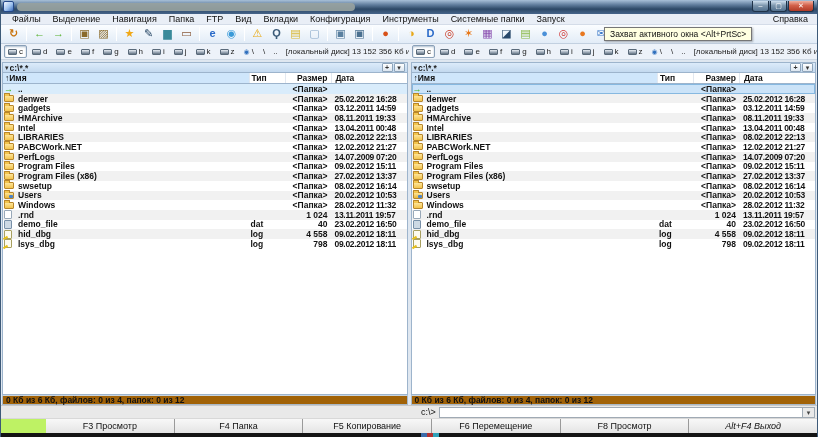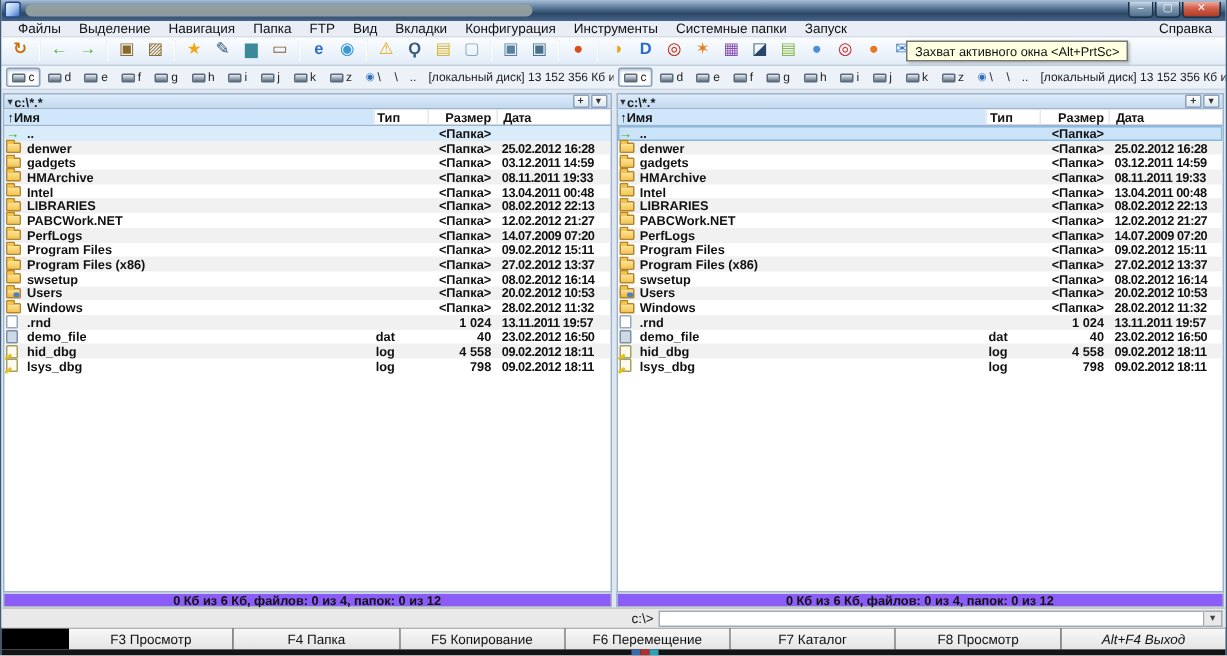--- a/index.html
+++ b/index.html
@@ -61,31 +61,31 @@
   .fi-folder { display:inline-block; width:10px; height:7px; background:linear-gradient(#fde49a,#f3c54d); border:1px solid #b8862a; border-radius:1px; position:relative; }
   .fi-folder::before { content:""; position:absolute; top:-3px; left:-1px; width:4px; height:2px; background:#f3c54d; border:1px solid #b8862a; border-bottom:none; border-radius:1px 1px 0 0; }
   .fi-users { background:linear-gradient(#fde49a,#e8b83a); }
   .fi-users::after { content:""; position:absolute; right:0; bottom:0; width:4px; height:3px; background:#4a82c8; border-radius:1px; }
   .fi-file { display:inline-block; width:8px; height:9px; background:#fff; border:1px solid #98a8b8; border-radius:1px; }
   .fi-dat { background:#cdd9e4; border-color:#7890a8; }
   .fi-log { background:#fdfbee; border-color:#a8a060; position:relative; }
   .fi-log::after { content:""; position:absolute; left:-2px; bottom:-1px; width:5px; height:2px; background:#e8c018; transform:rotate(-35deg); }
   .row .c-name { padding-left:2px; }
   .row .c-type,.row .c-size,.row .c-date { border-left:none; }
-  .status { height:10px; background:#8b5cf6; border:1px solid #a8b8c8; border-top:1px solid #c8d4e0; font-size:8.5px; font-weight:bold; color:#111; padding:0 3px; line-height:9px; flex:0 0 auto;text-align:center; }
+  .status { height:10px; background:#a16207; border:1px solid #a8b8c8; border-top:1px solid #c8d4e0; font-size:8.5px; font-weight:bold; color:#111; padding:0 3px; line-height:9px; flex:0 0 auto; }
 
   
   .cmdline { height:13px; background:#e9e9e9; border-top:1px solid #c8c8c8; display:flex; align-items:center; flex:0 0 auto; }
   .cmd-spacer { width:420px; flex:0 0 auto; }
   .cmd-prompt { font-size:9px; color:#111; margin-right:3px; }
   .cmd-input { flex:1 1 auto; height:11px; border:1px solid #a0aab4; background:#fff; font-size:9px; padding:0 2px; font-family:inherit; }
   .cmd-drop { width:12px; height:11px; font-size:7px; line-height:10px; text-align:center; color:#444; background:#e9e9e9; border:1px solid #a0aab4; border-left:none; margin-right:2px; }
 
   
-  .fkeys { height:15px; background:#000000; border-top:1px solid #d8d8d8; display:flex; flex:0 0 auto;padding-left:45px; }
+  .fkeys { height:15px; background:#bef264; border-top:1px solid #d8d8d8; display:flex; flex:0 0 auto;padding-left:45px; }
   .fkey { flex:1 1 0; font-size:9px; color:#111; text-align:center; line-height:14px; border-right:1px solid #9a9a9a; background:linear-gradient(#f8f8f8,#e4e4e4); white-space:nowrap; overflow:hidden; }
   .fkey:last-child { border-right:none;font-style:italic; }
 
   
   .strip { height:4px; background:#141414; display:flex; flex:0 0 auto; }
   .strip i { display:block; height:4px; }
 
   
   .tooltip { position:absolute; left:603px; top:27px; background:#ffffe1; border:1px solid #767676; font-size:8.5px; color:#111; padding:1px 5px; white-space:nowrap; z-index:50; box-shadow:1px 1px 2px rgba(0,0,0,.3); }
 </style>
@@ -615,21 +615,20 @@
     <span class="cmd-prompt">c:\&gt;</span>
     <input class="cmd-input" value="" style="">
     <span class="cmd-drop">▾</span>
   </div>
 
   <div class="fkeys" id="fkeys">
       <span class="fkey">F3 Просмотр</span>
       <span class="fkey">F4 Папка</span>
       <span class="fkey">F5 Копирование</span>
       <span class="fkey">F6 Перемещение</span>
-      <span class="fkey">F7 Каталог</span>
       <span class="fkey">F8 Просмотр</span>
       <span class="fkey">Alt+F4 Выход</span>
     </div>
 
   <div class="strip">
     <i style="width:420px"></i>
       <i style="width:6px;background:#3a6aa8"></i>
       <i style="width:6px;background:#b03030"></i>
       <i style="width:6px;background:#30a0b8"></i>
   </div>

